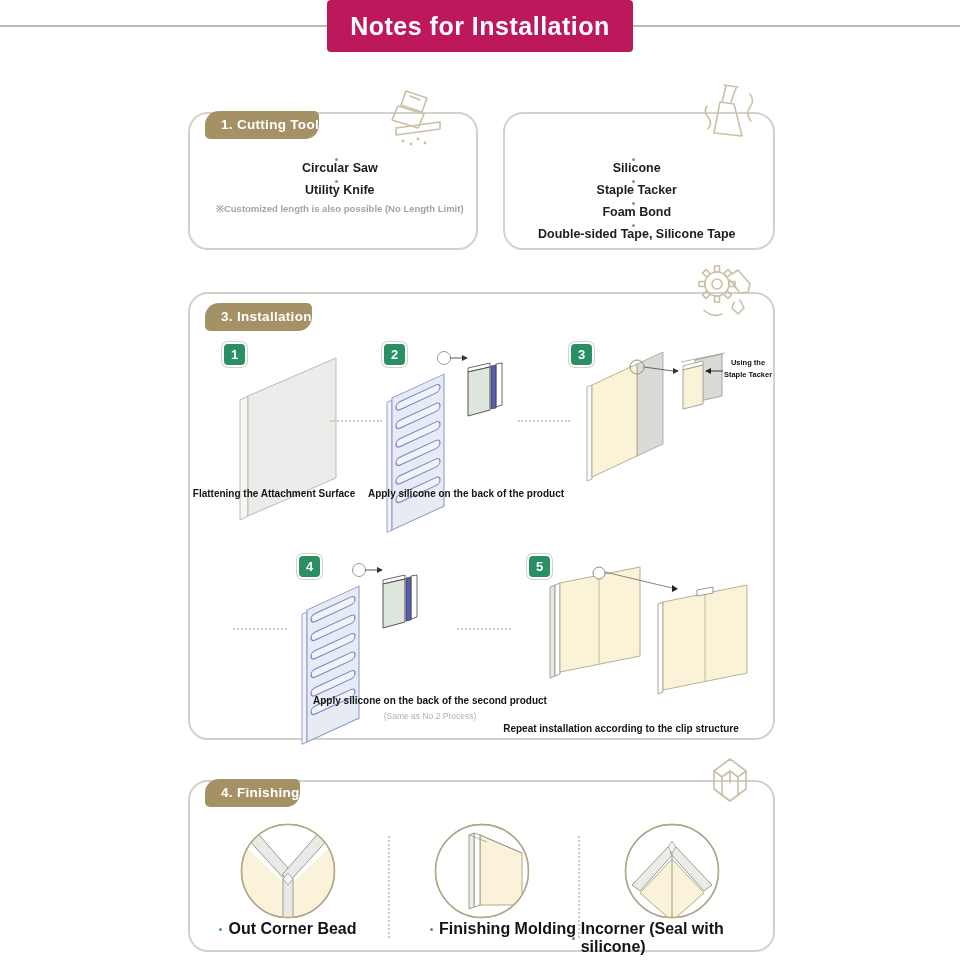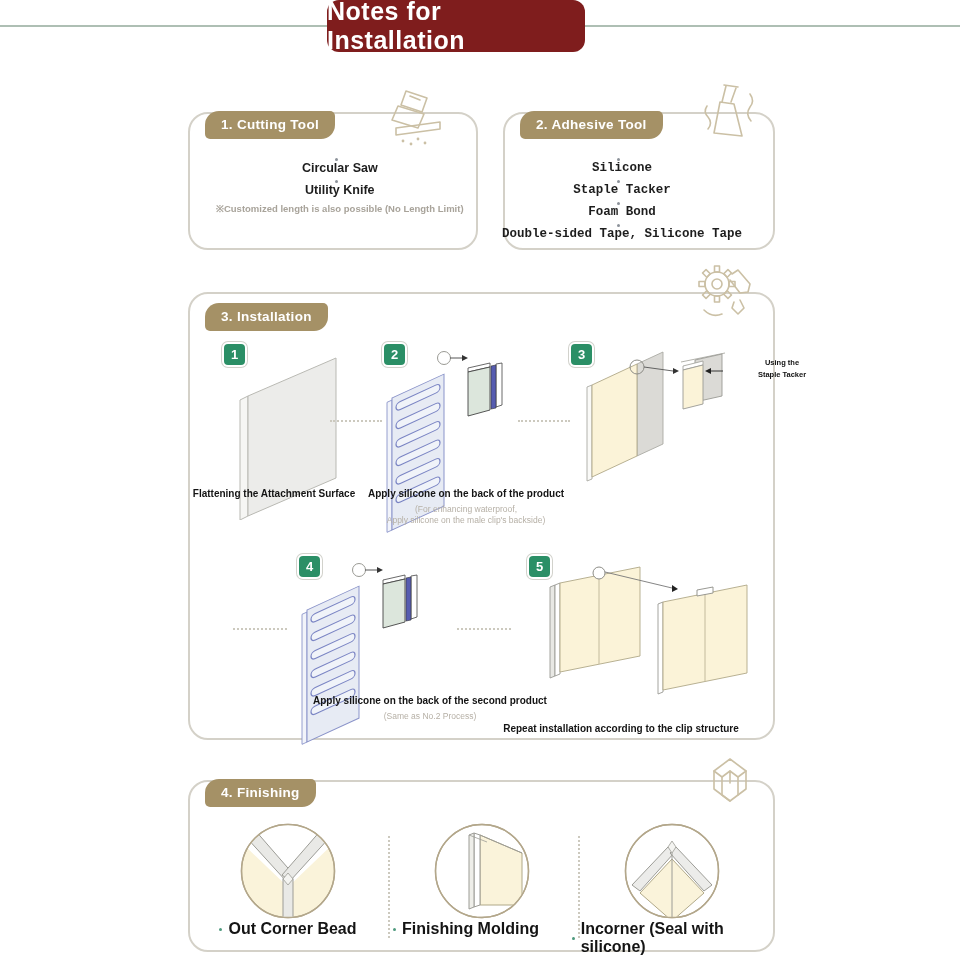--- a/index.html
+++ b/index.html
@@ -1,28 +1,28 @@
 <!DOCTYPE html>
 <html><head>
 <meta charset="utf-8">
 <style>
   * { margin:0; padding:0; box-sizing:border-box; }
   html,body { width:960px; height:960px; background:#fff; font-family:"Liberation Sans", sans-serif; }
   #page { position:relative; width:960px; height:960px; overflow:hidden; }
 
   
   .header-line { position:absolute; top:25px; left:0; width:960px; height:2px; background:#aebfb4; }
-  .header-badge { position:absolute; top:0; left:327px; width:258px; height:52px; background:#7f1d1d;
-    border-radius:12px; display:flex; align-items:center; justify-content:center;
+  .header-badge { position:absolute; top:0; left:327px; width:306px; height:52px; background:#be185d;
+    border-radius:4px; display:flex; align-items:center; justify-content:center;
     color:#fff; font-size:25px; font-weight:bold; letter-spacing:.5px; z-index:2; }
 
   
   .panel-box { position:absolute; border:2px solid #d4d1c8; border-radius:20px; background:#fff; }
   .section-label { position:absolute; background:#a59166; color:#fff; font-weight:bold; font-size:13.5px;
-    padding:6px 16px 7px 16px; border-radius:14px 5px 14px 5px; z-index:3; letter-spacing:.3px; }
+    padding:6px 0 7px 16px; border-radius:14px 5px 14px 5px; z-index:3; letter-spacing:.3px; }
 
   .tool-list { position:absolute; }
   .tool-item { display:flex; align-items:center; font-size:12.5px; font-weight:bold; color:#1d1d1d; margin-bottom:5px;flex-direction:column; }
   .dot { width:3px; height:3px; border-radius:50%; background:#8c929a; margin-right:7px; flex:0 0 auto; }
   .tool-note { font-size:9.5px; color:#a8a39a; margin-top:2px; font-weight:bold; }
 
   
   .step-badge { position:absolute; width:21px; height:21px; background:#2b8f66; border-radius:4px;
     color:#fff; font-size:13px; font-weight:bold; display:flex; align-items:center; justify-content:center;
     box-shadow:0 0 0 2px #fff, 0 0 0 3px #d2d2cc; z-index:2; }
@@ -72,32 +72,31 @@
         <span>Circular Saw</span>
       </div>
     <div class="tool-item">
         <span class="dot"></span>
         <span>Utility Knife</span>
       </div>
     <div class="tool-note">※Customized length is also possible (No Length Limit)</div>
   </div>
 
   <div class="panel-box" style="left:503px; top:112px; width:272px; height:138px;"></div>
-  <div class="section-label" style="left:520px; top:111px;">2. Adhesive Tool</div>
   <svg class="icon" style="left:698px; top:82px;" width="70" height="66" viewBox="0 0 70 66">
     <g fill="none" stroke="#cbc0a5" stroke-width="1.6" stroke-linejoin="round" stroke-linecap="round">
       <path d="M28,4 L24,20"></path>
         <path d="M38,6 L33,20"></path>
         <path d="M26,3 L40,5"></path>
       <path d="M22,20 L36,22 L44,54 L16,51 Z"></path>
       <path d="M52,12 q5,7 0,13 q-5,7 1,14"></path>
       <path d="M9,24 q-4,6 1,11 q5,6 0,12"></path>
     </g>
   </svg>
-  <div class="tool-list" style="left:502px; top:158px;font-family:Liberation Mono, monospace;">
+  <div class="tool-list" style="left:538px; top:158px;">
     <div class="tool-item">
         <span class="dot"></span>
         <span>Silicone</span>
       </div>
     <div class="tool-item">
         <span class="dot"></span>
         <span>Staple Tacker</span>
       </div>
     <div class="tool-item">
         <span class="dot"></span>
@@ -169,21 +168,21 @@
     <circle cx="52" cy="23" r="7" fill="none" stroke="#8d8d87" stroke-width="1"></circle>
     <line x1="59" y1="23" x2="88" y2="27" stroke="#555" stroke-width="0.9"></line>
     <polygon points="88,24 94,27 88,30" fill="#333"></polygon>
     <line x1="96" y1="18" x2="140" y2="9" stroke="#aaaaa4" stroke-width="0.9"></line>
     <polygon points="110,16 137,10 137,52 110,58" fill="#dbdad6" stroke="#9a9a94" stroke-width="0.9"></polygon>
     <polygon points="98,26 118,21 118,17 98,22" fill="#fff" stroke="#9a9a94" stroke-width="0.8"></polygon>
     <polygon points="98,26 118,21 118,60 98,65" fill="#fbf3d8" stroke="#9a9a94" stroke-width="0.9"></polygon>
     <polygon points="126,24 120,27 126,30" fill="#222"></polygon>
     <line x1="126" y1="27" x2="138" y2="27" stroke="#222" stroke-width="0.9"></line>
   </svg>
-  <div class="annotation" style="left:723px; top:357px; width:50px;margin-left:34px;">
+  <div class="annotation" style="left:723px; top:357px; width:50px;">
     <div>Using the</div>
     <div>Staple Tacker</div>
   </div>
 
   <svg class="illus" style="left:301px; top:560px;" width="122" height="185" viewBox="0 0 122 185">
     <g transform="skewY(-24.7)">
       <rect x="1" y="54.8" width="5" height="130" fill="#f2f4fa" stroke="#8a93c9" stroke-width="0.8"></rect>
       <rect x="6" y="52.8" width="52" height="132" fill="#e7ebf4" stroke="#8a93c9" stroke-width="1"></rect>
       <g fill="#f0f3f9" stroke="#7b85c4" stroke-width="1.2">
         <rect x="10" y="60" width="44" height="8" rx="4"></rect>
@@ -221,24 +220,20 @@
   <div class="hdots" style="left:518px; top:420px; width:52px;"></div>
 
   <div class="hdots" style="left:233px; top:628px; width:54px;"></div>
   <div class="hdots" style="left:457px; top:628px; width:54px;"></div>
 
   <div class="caption" style="left:174px; top:488px; width:200px;">
     <div>Flattening the Attachment Surface</div>
   </div>
   <div class="caption" style="left:346px; top:488px; width:240px;">
     <div>Apply silicone on the back of the product</div>
-    <div class="subcaption">
-      <div>(For enhancing waterproof,</div>
-      <div>Apply silicone on the male clip's backside)</div>
-    </div>
   </div>
   <div class="caption" style="left:262px; top:695px; width:240px;margin-left:48px;">
     <div>Apply silicone on the back of the second product</div>
     <div class="subcaption">
       <div>(Same as No.2 Process)</div>
     </div>
   </div>
   <div class="caption" style="left:481px; top:695px; width:280px;margin-top:28px;">
     <div>Repeat installation according to the clip structure</div>
   </div>
@@ -306,21 +301,21 @@
     <circle cx="50" cy="50" r="46.5" fill="none" stroke="#b3a78b" stroke-width="1.4"></circle>
   </svg>
 
   <div class="vdots" style="left:388px; top:836px; height:102px;"></div>
   <div class="vdots" style="left:578px; top:836px; height:102px;"></div>
 
   <div class="fin-caption" style="left:198px; top:920px; width:180px;">
     <span class="fin-dot"></span>
       <span>Out Corner Bead</span>
   </div>
-  <div class="fin-caption" style="left:376px; top:920px; width:180px;">
+  <div class="fin-caption" style="left:413px; top:920px; width:180px;">
     <span class="fin-dot"></span>
       <span>Finishing Molding</span>
   </div>
   <div class="fin-caption" style="left:572px; top:920px; width:200px;">
     <span class="fin-dot"></span>
       <span>Incorner (Seal with silicone)</span>
   </div>
 
 </div>
 

